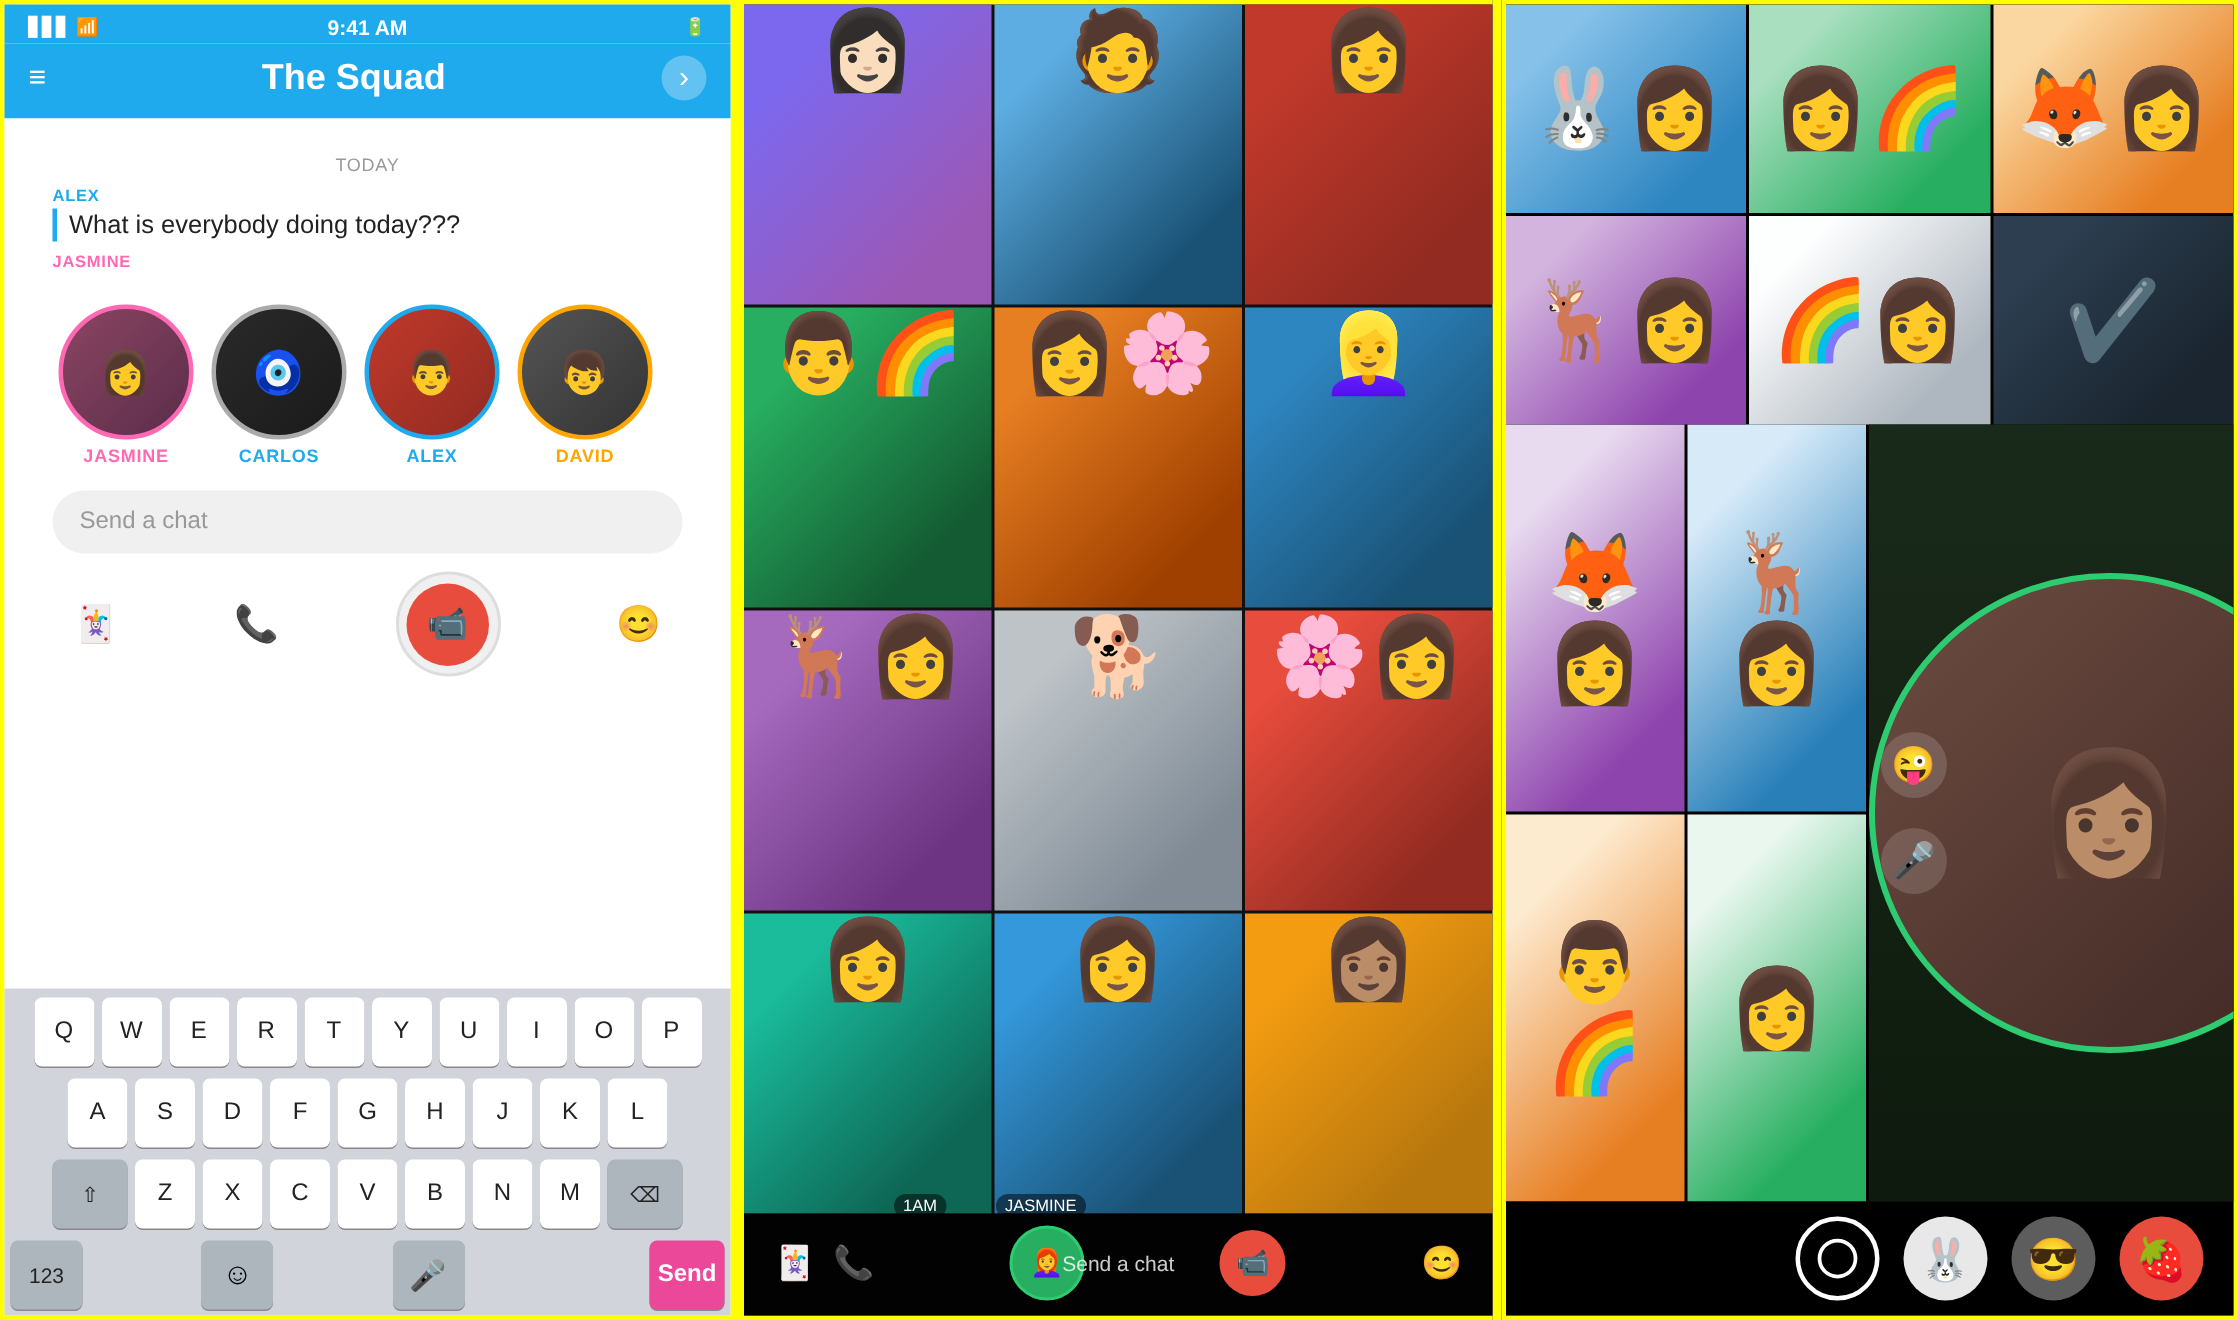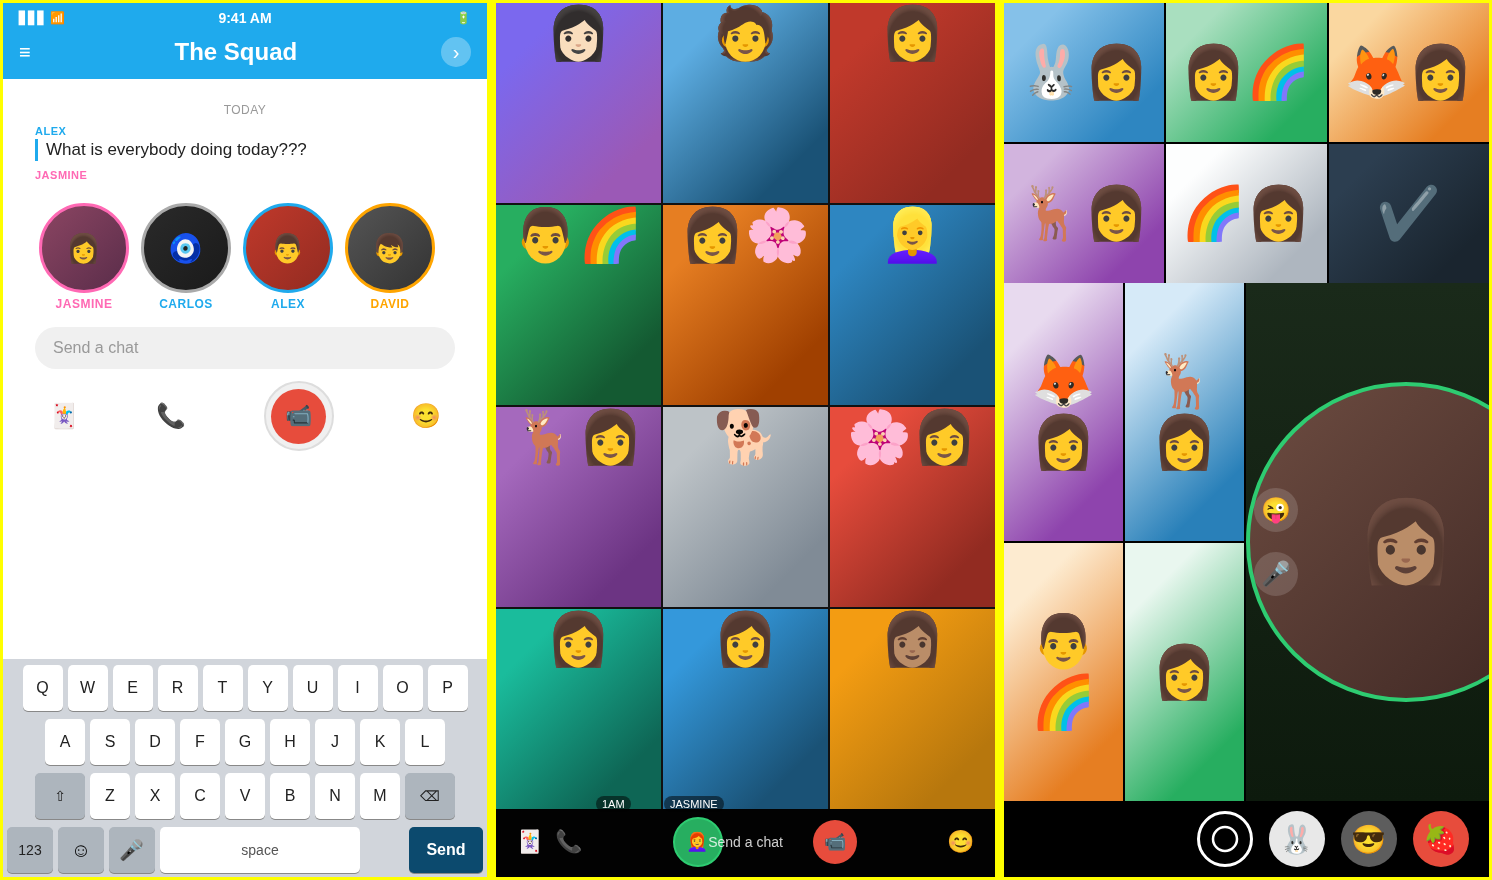--- a/index.html
+++ b/index.html
@@ -249,24 +249,24 @@
     }
     .kb-key.wide {
       width: 50px;
     }
     .kb-key.space-key {
       width: 200px;
       font-size: 14px;
       color: #555;
     }
     .kb-key.send-key {
-      background: #0c4a6e;
+      background: #ec4899;
       color: white;
       font-weight: 600;
-      width: 74px;
+      width: 50px;
       margin-left: 44px;
     }
 
     .kb-bottom-row {
       display: flex;
       justify-content: space-between;
       gap: 5px;
       align-items: center;
     }
     .kb-num-key {
@@ -696,21 +696,20 @@
       <div class="kb-key">B</div>
       <div class="kb-key">N</div>
       <div class="kb-key">M</div>
       <div class="kb-key special wide">⌫</div>
     </div>
 
     <div class="kb-bottom-row">
       <div class="kb-num-key">123</div>
       <div class="kb-emoji-key">☺</div>
       <div class="kb-mic-key">🎤</div>
-      <div class="kb-key space-key">space</div>
       <div class="kb-key send-key">Send</div>
     </div>
   </div>
 </div>
 
 <div class="panel-divider"></div>
 
 <div class="middle-panel">
   <div class="video-grid">
 

